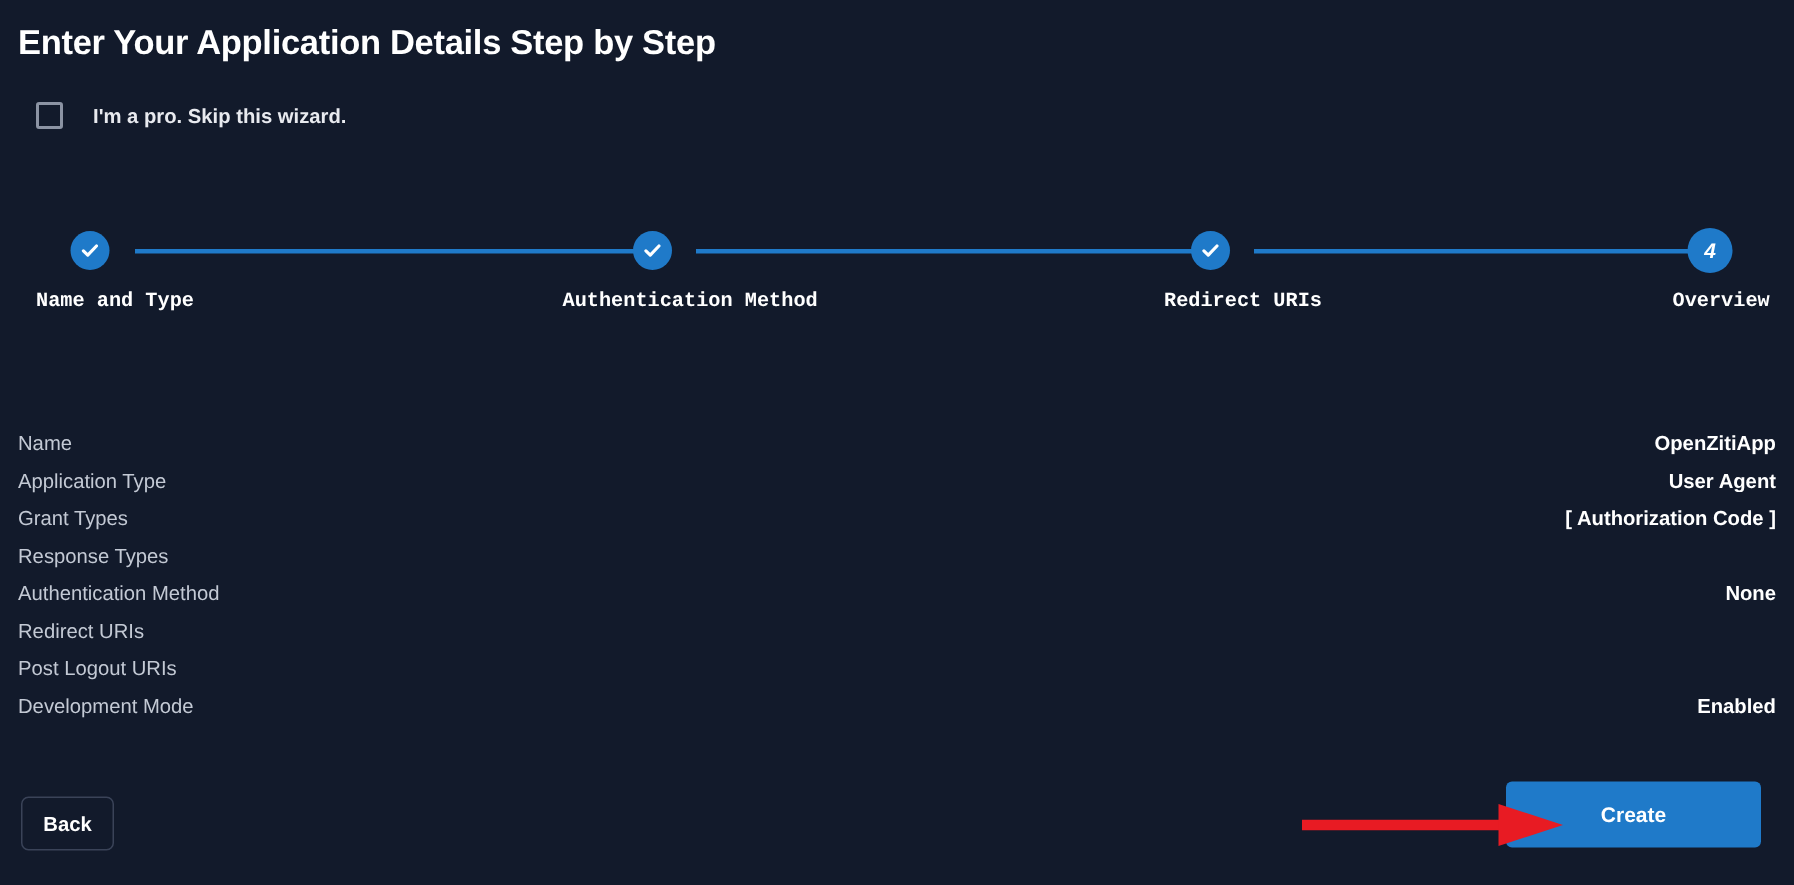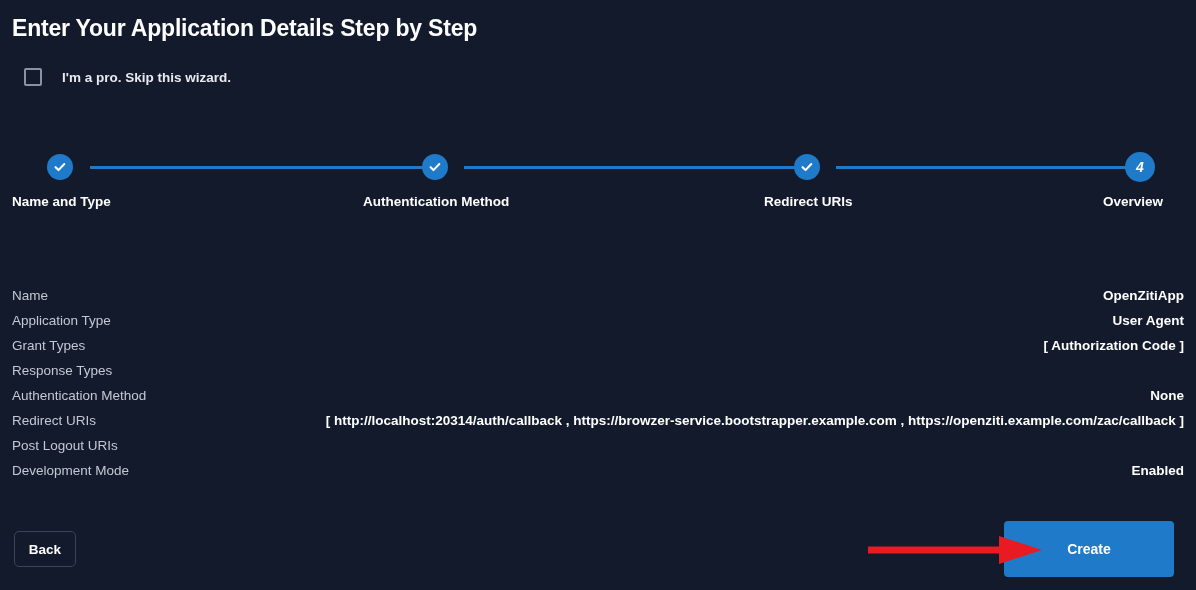--- a/index.html
+++ b/index.html
@@ -106,24 +106,25 @@
   .node-num {
     font-size: 14px;
     font-weight: bold;
     color: #ffffff;
     font-style: italic;
     line-height: 1;
   }
 
   .step-labels {
     position: absolute;
-    left: 0;
+    left: 12px;
     top: 44px;
     width: 100%;
     height: 20px;
+    font-family: Liberation Mono, monospace;
   }
   .step-label {
     position: absolute;
     font-size: 13.5px;
     font-weight: bold;
     color: #ffffff;
     white-space: nowrap;
     cursor: pointer;
   }
 
@@ -182,21 +183,21 @@
     font-size: 13.5px;
     font-weight: bold;
     font-family: "Liberation Sans", sans-serif;
     cursor: pointer;
   }
   .btn-create {
     position: absolute;
     left: 1004px;
     top: 521px;
     width: 170px;
-    height: 56px;
+    height: 44px;
     border: none;
     border-radius: 4px;
     background: #1f7ac9;
     color: #ffffff;
     font-size: 14px;
     font-weight: bold;
     font-family: "Liberation Sans", sans-serif;
     cursor: pointer;
   }
 
@@ -284,21 +285,20 @@
     </div>
     <div class="summary-row">
       <span class="row-label">Response Types</span>
     </div>
     <div class="summary-row">
       <span class="row-label">Authentication Method</span>
       <span class="row-value">None</span>
     </div>
     <div class="summary-row">
       <span class="row-label">Redirect URIs</span>
-      <span class="row-value">[ http://localhost:20314/auth/callback , https://browzer-service.bootstrapper.example.com , https://openziti.example.com/zac/callback ]</span>
     </div>
     <div class="summary-row">
       <span class="row-label">Post Logout URIs</span>
       <span class="row-value"></span>
     </div>
     <div class="summary-row">
       <span class="row-label">Development Mode</span>
       <span class="row-value">Enabled</span>
     </div>
   </div>

